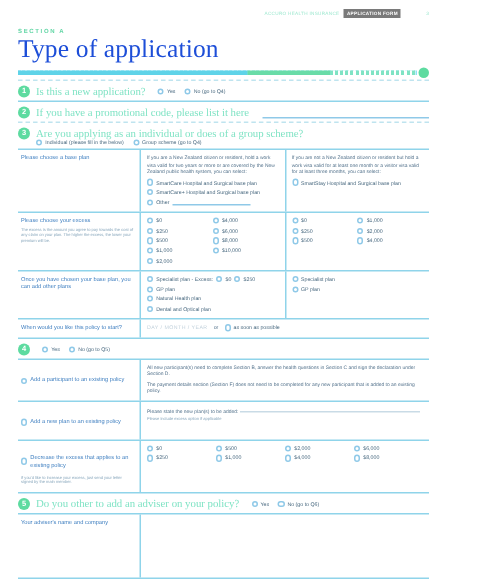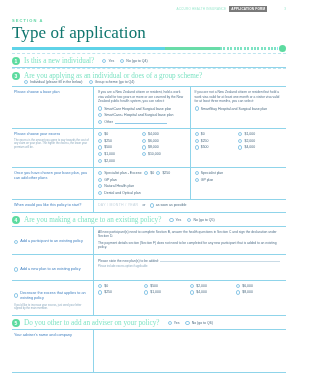--- a/index.html
+++ b/index.html
@@ -21,21 +21,21 @@
   .topbar .formname {
     font-size: 3.1px; color: #ffffff; background: #7a7a7a;
     padding: 1px 2px; letter-spacing: .2px; font-weight: bold;
   }
   .topbar .pageno { font-size: 3.2px; color: #9fe8d0; margin-left: 14px; }
 
   
   .sec-label { font-size: 4px; color: #63d6a6; letter-spacing: 1.1px; font-weight: bold; margin: 4px 0 0 0; }
   .sec-title {
     font-family: "Liberation Serif", serif;
-    font-size: 17px; color: #0f766e; line-height: 19px; letter-spacing: .1px;
+    font-size: 17px; color: #1d4ed8; line-height: 19px; letter-spacing: .1px;
   }
 
   
   .progress { position: relative; height: 9px; margin-top: 2px; }
   .progress .track {
     position: absolute; left: 0; right: 8px; top: 3px; height: 2.6px;
     background: repeating-linear-gradient(90deg,#8fe0f5 0 2px, #ffffff 2px 3px);
   }
   .progress .fill {
     position: absolute; left: 0; top: 3px; height: 2.6px; width: 56%;
@@ -131,34 +131,39 @@
     <div class="track"></div>
     <div class="fill"></div>
     <div class="mid"></div>
     <div class="dots"></div>
     <div class="knob"></div>
   </div>
 
   <div class="rule-dash"></div>
   <div class="qrow">
     <span class="qnum">1</span>
-    <span class="qtext">Is this a new individual?</span>
+    <span class="qtext">Is this a new application?</span>
     <span class="qopts">
       <span class="radio">
         <span class="dot"></span>
         <span class="lbl">Yes</span>
       </span>
       <span class="radio">
         <span class="dot"></span>
         <span class="lbl">No (go to Q4)</span>
       </span>
     </span>
   </div>
   <div class="rule-solid"></div>
 
+  <div class="qrow">
+    <span class="qnum">2</span>
+    <span class="qtext">If you have a promotional code, please list it here</span>
+    <span class="blankline"></span>
+  </div>
   <div class="rule-dash"></div>
 
   <div class="qrow" style="padding-bottom:0;">
     <span class="qnum">3</span>
     <span class="qtext">Are you applying as an individual or does of a group scheme?</span>
   </div>
   <div class="qopts" style="margin:0 0 2px 12px;">
     <span class="radio">
       <span class="dot"></span>
       <span class="lbl">Individual (please fill in the below)</span>
@@ -343,21 +348,20 @@
         <span class="radio">
             <span class="dot"></span>
             <span class="lbl">as soon as possible</span>
           </span>
       </div>
     </div>
   </div>
 
   <div class="qrow">
     <span class="qnum">4</span>
-    <span class="qtext">Are you making a change to an existing policy?</span>
     <span class="qopts">
       <span class="radio">
           <span class="dot"></span>
           <span class="lbl">Yes</span>
         </span>
       <span class="radio">
           <span class="dot"></span>
           <span class="lbl">No (go to Q5)</span>
         </span>
     </span>

